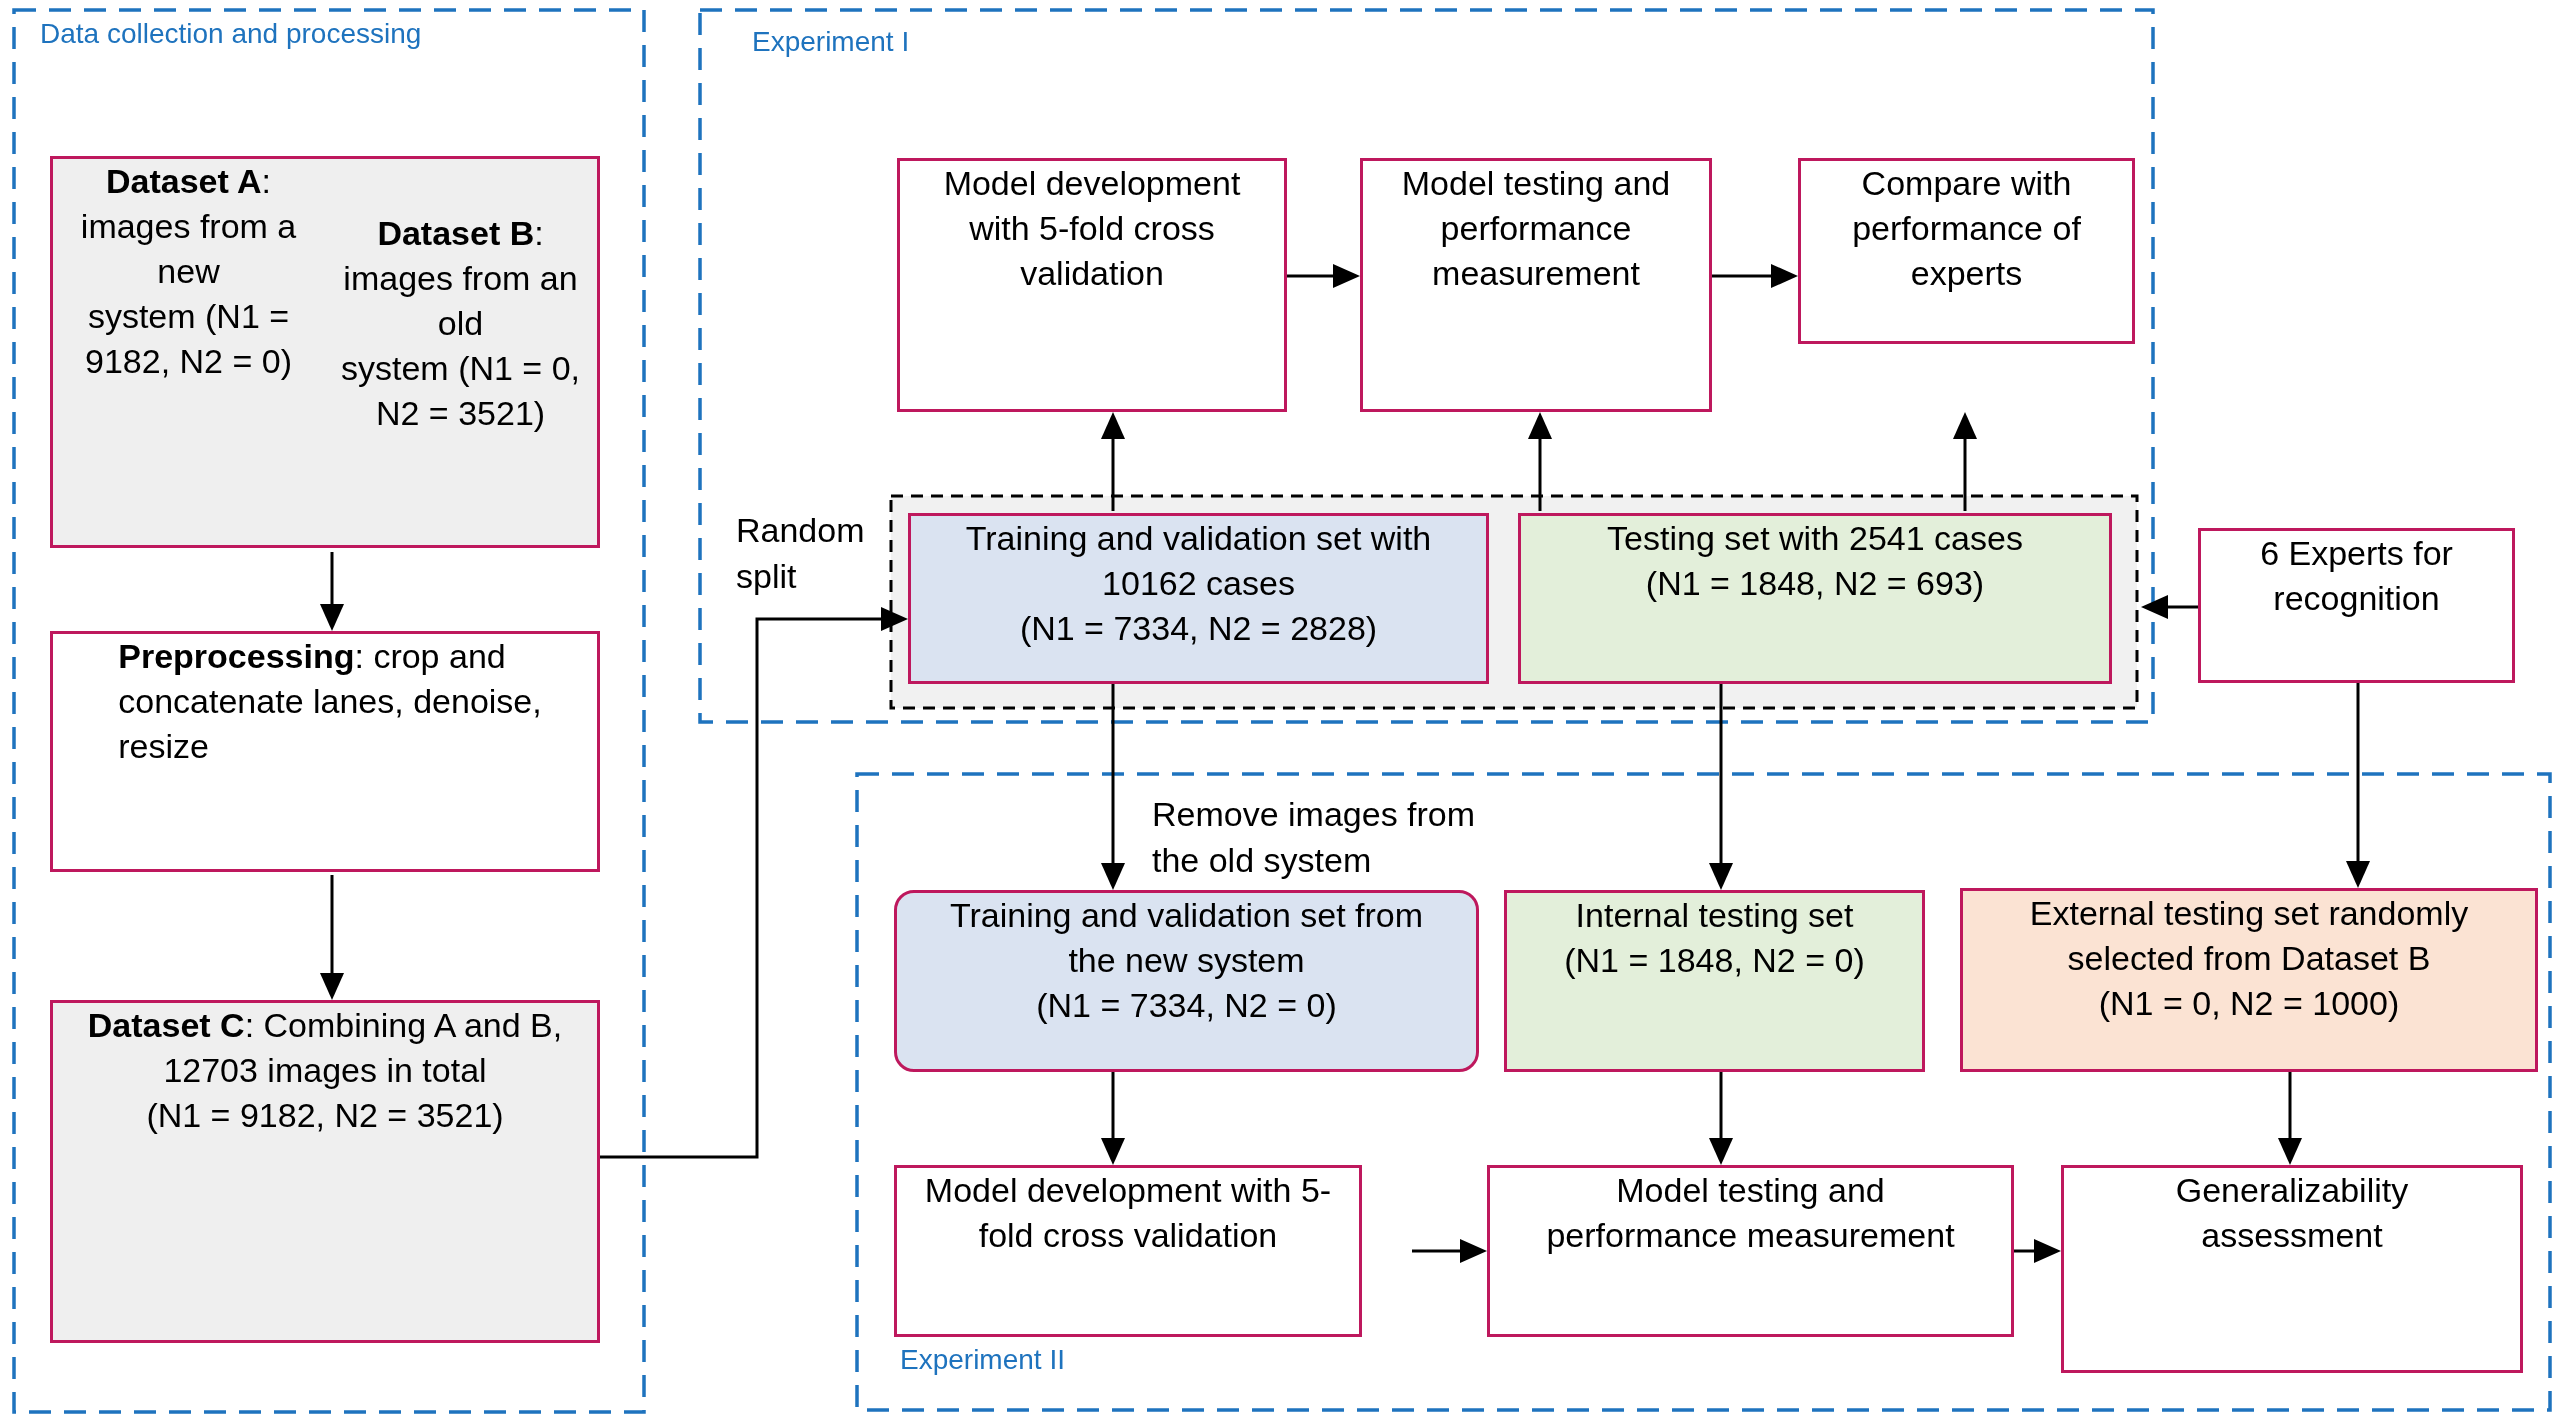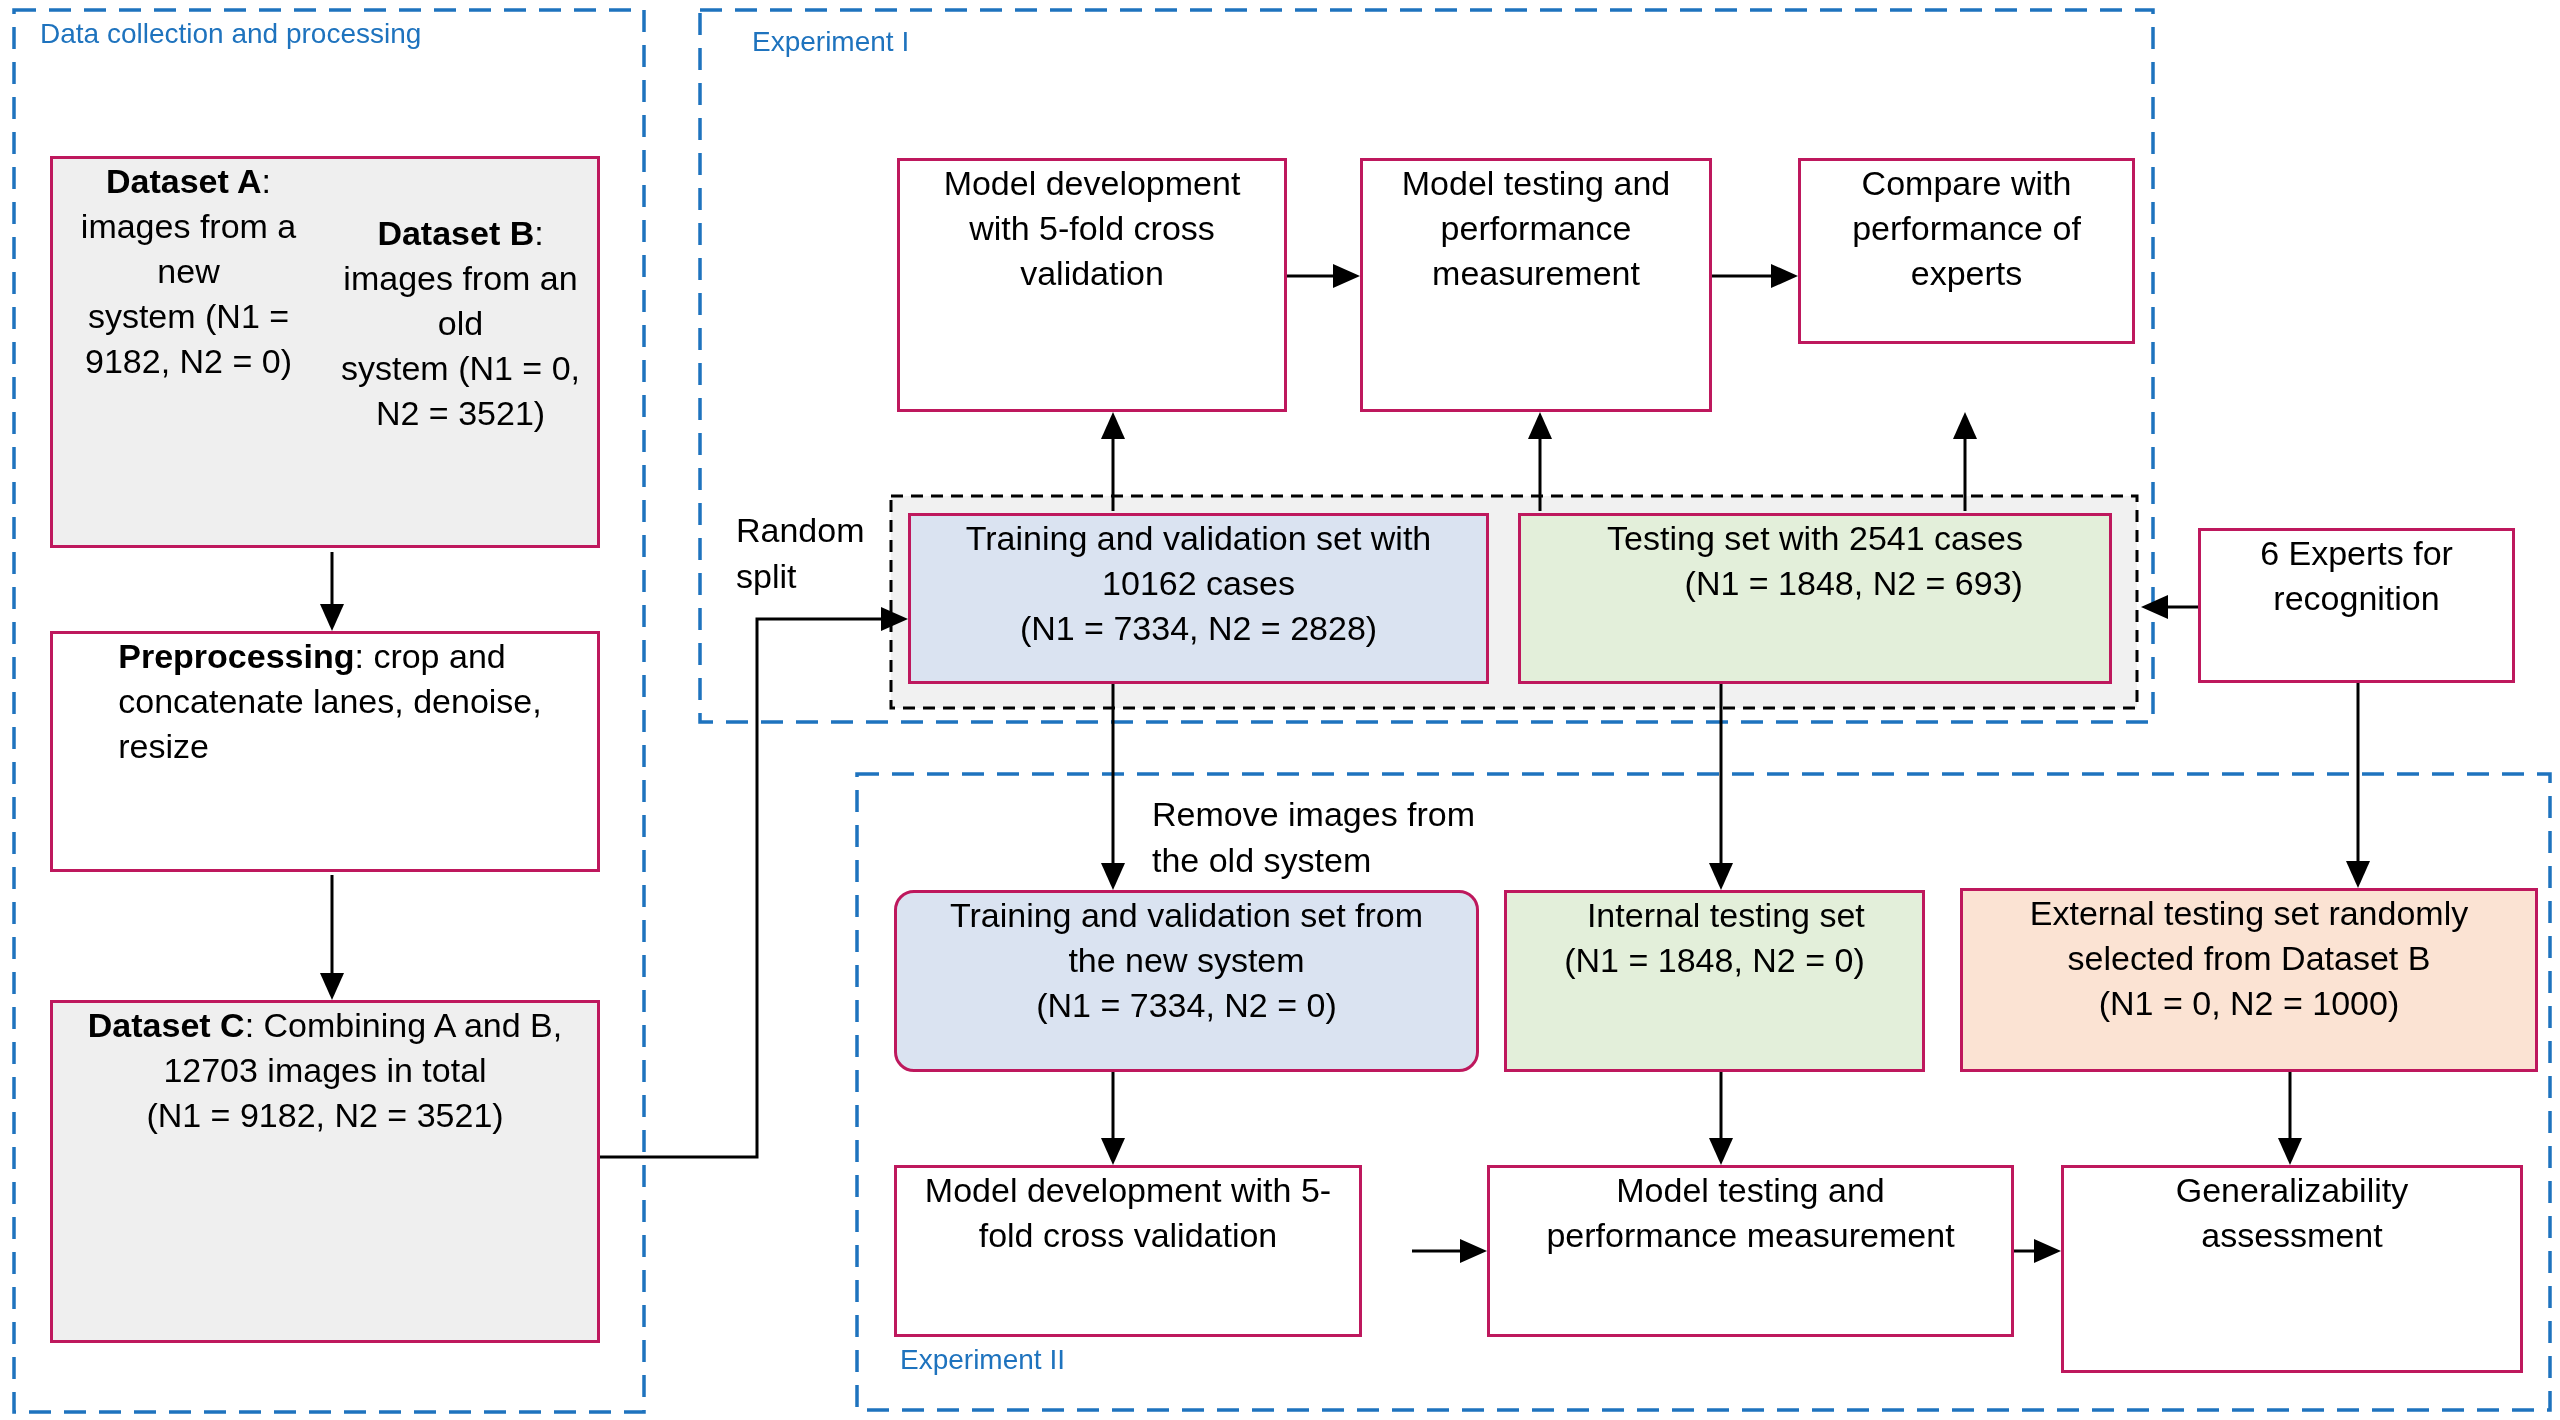--- a/index.html
+++ b/index.html
@@ -15,21 +15,21 @@
   .box{
     position:absolute;z-index:2;border:3px solid #be185d;box-sizing:border-box;
     display:flex;flex-direction:row;justify-content:center;
     text-align:center;font-size:34px;line-height:1.32;white-space:pre-line;
   }
   .box p{margin:0;}
   .box p + p{margin-top:52px;}
   .left-align{text-align:left;padding-left:34px;padding-right:24px;}
   .gray{background:var(--box-gray);}
   .blue{background:var(--box-blue);}
-  .green{background:var(--box-green);text-align:right;}
+  .green{background:var(--box-green);}
   .orange{background:var(--box-orange);}
   .white{background:#ffffff;}
   .title{
     position:absolute;z-index:2;font-size:28px;color:var(--accent-blue);
     white-space:nowrap;
   }
   .flabel{
     position:absolute;z-index:2;font-size:34px;line-height:1.35;white-space:pre-line;
   }
 </style>

